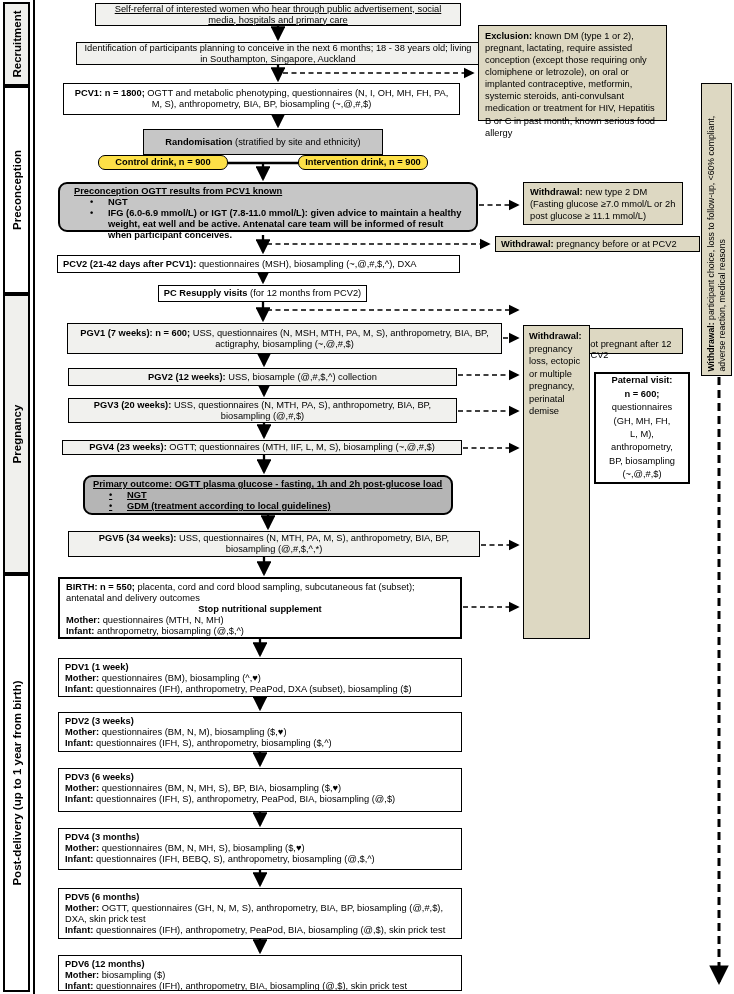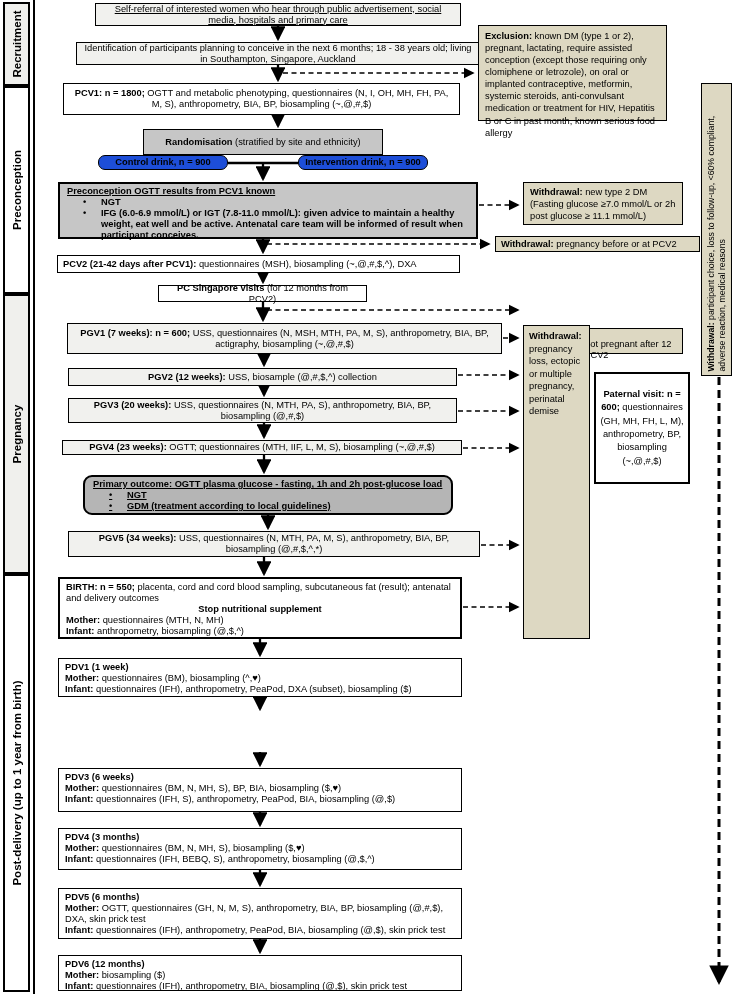--- a/index.html
+++ b/index.html
@@ -10,21 +10,21 @@
   .overlay { position:absolute; left:0; top:0; width:734px; height:994px; pointer-events:none; }
   .box {
     position:absolute; box-sizing:border-box; background:#fff;
     border:1.6px solid #000; font-size:9.3px; line-height:1.18; padding:2px 5px;
   }
   .vc { display:flex; align-items:center; justify-content:center; text-align:center; }
   .b { font-weight:bold; }
   .u { text-decoration:underline; }
   .shade  { background:#f1f1ee; }
   .gray   { background:#c6c6c6; }
-  .gray2  { background:#1d4ed8;align-items:center; }
+  .gray2  { background:#fde047;align-items:center; }
   .dgray  { background:#b5b5b5;text-decoration:underline; }
   .beige  { background:#ddd8c2; border-width:1.8px; }
   .thick  { border-width:2.2px; }
   .round  { border-radius:9px; }
   .round2 { border-radius:7px; }
   .left   { text-align:left; }
   .bullet { display:flex; text-align:left; }
   .bullet::before { content:"\2022"; flex:0 0 34px; padding-left:16px; box-sizing:border-box; font-weight:bold; }
   .sec {
     position:absolute; box-sizing:border-box; border:2.4px solid #000; background:#fff;
@@ -124,36 +124,36 @@
     <div><span class="b">Randomisation</span><span> (stratified by site and ethnicity)</span></div>
   </div>
 
   <div class="box gray2 round2 vc b" style="left:98px; top:155px; width:130px; height:15px; padding:0 4px;">
     <div>Control drink, n = 900</div>
   </div>
   <div class="box gray2 round2 vc b" style="left:298px; top:155px; width:130px; height:15px; padding:0 4px;">
     <div>Intervention drink, n = 900</div>
   </div>
 
-  <div class="box gray thick left" style="left:58px; top:182px; width:420px; height:57px; padding:2px 7px;">
+  <div class="box gray thick left" style="left:58px; top:182px; width:420px; height:50px; padding:2px 14px;border-radius:9px;">
     <div class="b u">Preconception OGTT results from PCV1 known</div>
     <div class="bullet b">
         <span>NGT</span>
       </div>
     <div class="bullet b">
         <span>IFG (6.0-6.9 mmol/L) or IGT (7.8-11.0 mmol/L): given advice to maintain a healthy weight, eat well and be active. Antenatal care team will be informed of result when participant conceives.</span>
       </div>
   </div>
 
   <div class="box left vc" style="left:57px; top:255px; width:403px; height:18px; justify-content:flex-start; text-align:left;">
     <div><span class="b">PCV2 (21-42 days after PCV1):</span><span> questionnaires (MSH), biosampling (~,@,#,$,^), DXA</span></div>
   </div>
 
   <div class="box vc" style="left:158px; top:285px; width:209px; height:17px; padding:0 4px;">
-    <div><span class="b">PC Singapore visits</span><span> (for 12 months from PCV2)</span></div>
+    <div><span class="b">PC Resupply visits</span><span> (for 12 months from PCV2)</span></div>
   </div>
 
   <div class="box shade vc" style="left:67px; top:323px; width:435px; height:31px;">
     <div><span class="b">PGV1 (7 weeks): n = 600;</span><span> USS, questionnaires (N, MSH, MTH, PA, M, S), anthropometry, BIA, BP, actigraphy, biosampling (~,@,#,$)</span></div>
   </div>
 
   <div class="box shade vc" style="left:68px; top:368px; width:389px; height:18px; padding:0 20px;">
     <div><span class="b">PGV2 (12 weeks):</span><span> USS, biosample (@,#,$,^) collection</span></div>
   </div>
 
@@ -173,32 +173,37 @@
     <div class="bullet b">
         <span>GDM (treatment according to local guidelines)</span>
       </div>
   </div>
 
   <div class="box shade vc" style="left:68px; top:531px; width:412px; height:26px;">
     <div><span class="b">PGV5 (34 weeks):</span><span> USS, questionnaires (N, MTH, PA, M, S), anthropometry, BIA, BP, biosampling (@,#,$,^,*)</span></div>
   </div>
 
   <div class="box thick left" style="left:58px; top:577px; width:404px; height:62px; padding:3px 6px;">
-    <div><span class="b">BIRTH: n = 550;</span><span> placenta, cord and cord blood sampling, subcutaneous fat (result); antenatal and delivery outcomes</span></div>
+    <div><span class="b">BIRTH: n = 550;</span><span> placenta, cord and cord blood sampling, subcutaneous fat (subset); antenatal and delivery outcomes</span></div>
     <div class="stopline">Stop nutritional supplement</div>
     <div><span class="b">Mother:</span><span> questionnaires (MTH, N, MH)</span></div>
     <div><span class="b">Infant:</span><span> anthropometry, biosampling (@,$,^)</span></div>
   </div>
 
   <div class="box left" style="left:58px; top:658px; width:404px; height:39px; padding:3px 6px;">
     <div class="b">PDV1 (1 week)</div>
     <div><span class="b">Mother:</span><span> questionnaires (BM), biosampling (^,♥)</span></div>
     <div><span class="b">Infant:</span><span> questionnaires (IFH), anthropometry, PeaPod, DXA (subset), biosampling ($)</span></div>
   </div>
 
+  <div class="box left" style="left:58px; top:712px; width:404px; height:40px; padding:3px 6px;">
+    <div class="b">PDV2 (3 weeks)</div>
+    <div><span class="b">Mother:</span><span> questionnaires (BM, N, M), biosampling ($,♥)</span></div>
+    <div><span class="b">Infant:</span><span> questionnaires (IFH, S), anthropometry, biosampling ($,^)</span></div>
+  </div>
 
   <div class="box left" style="left:58px; top:768px; width:404px; height:44px; padding:3px 6px;">
     <div class="b">PDV3 (6 weeks)</div>
     <div><span class="b">Mother:</span><span> questionnaires (BM, N, MH, S), BP, BIA, biosampling ($,♥)</span></div>
     <div><span class="b">Infant:</span><span> questionnaires (IFH, S), anthropometry, PeaPod, BIA, biosampling (@,$)</span></div>
   </div>
 
   <div class="box left" style="left:58px; top:828px; width:404px; height:42px; padding:3px 6px;">
     <div class="b">PDV4 (3 months)</div>
     <div><span class="b">Mother:</span><span> questionnaires (BM, N, MH, S), biosampling ($,♥)</span></div>
@@ -230,21 +235,21 @@
   </div>
 
   <div class="box beige left" style="left:523px; top:292px; width:160px; height:26px; padding:10px 6px;margin-top:36px;">
     <span class="b">Withdrawal:</span><span> not pregnant after 12 months from PCV2</span>
   </div>
 
   <div class="box beige left" style="left:523px; top:325px; width:67px; height:314px; padding:4px 5px; line-height:1.35;">
     <span class="b">Withdrawal:</span><span> pregnancy loss, ectopic or multiple pregnancy, perinatal demise</span>
   </div>
 
-  <div class="box thick vc" style="left:594px; top:372px; width:96px; height:112px; padding:3px 2px; line-height:1.45;">
+  <div class="box thick vc" style="left:594px; top:372px; width:96px; height:112px; padding:3px 13px; line-height:1.45;">
     <div><span class="b">Paternal visit: n = 600;</span><span> questionnaires (GH, MH, FH, L, M), anthropometry, BP, biosampling (~,@,#,$)</span></div>
   </div>
 
   <div class="box beige" style="left:701px; top:83px; width:31px; height:293px; padding:0;">
     <div class="wvert-text"><span class="b">Withdrawal:</span><span> participant choice, loss to follow-up, &lt;60% compliant, adverse reaction, medical reasons</span></div>
   </div>
 
 </div>
 
 </body></html>

